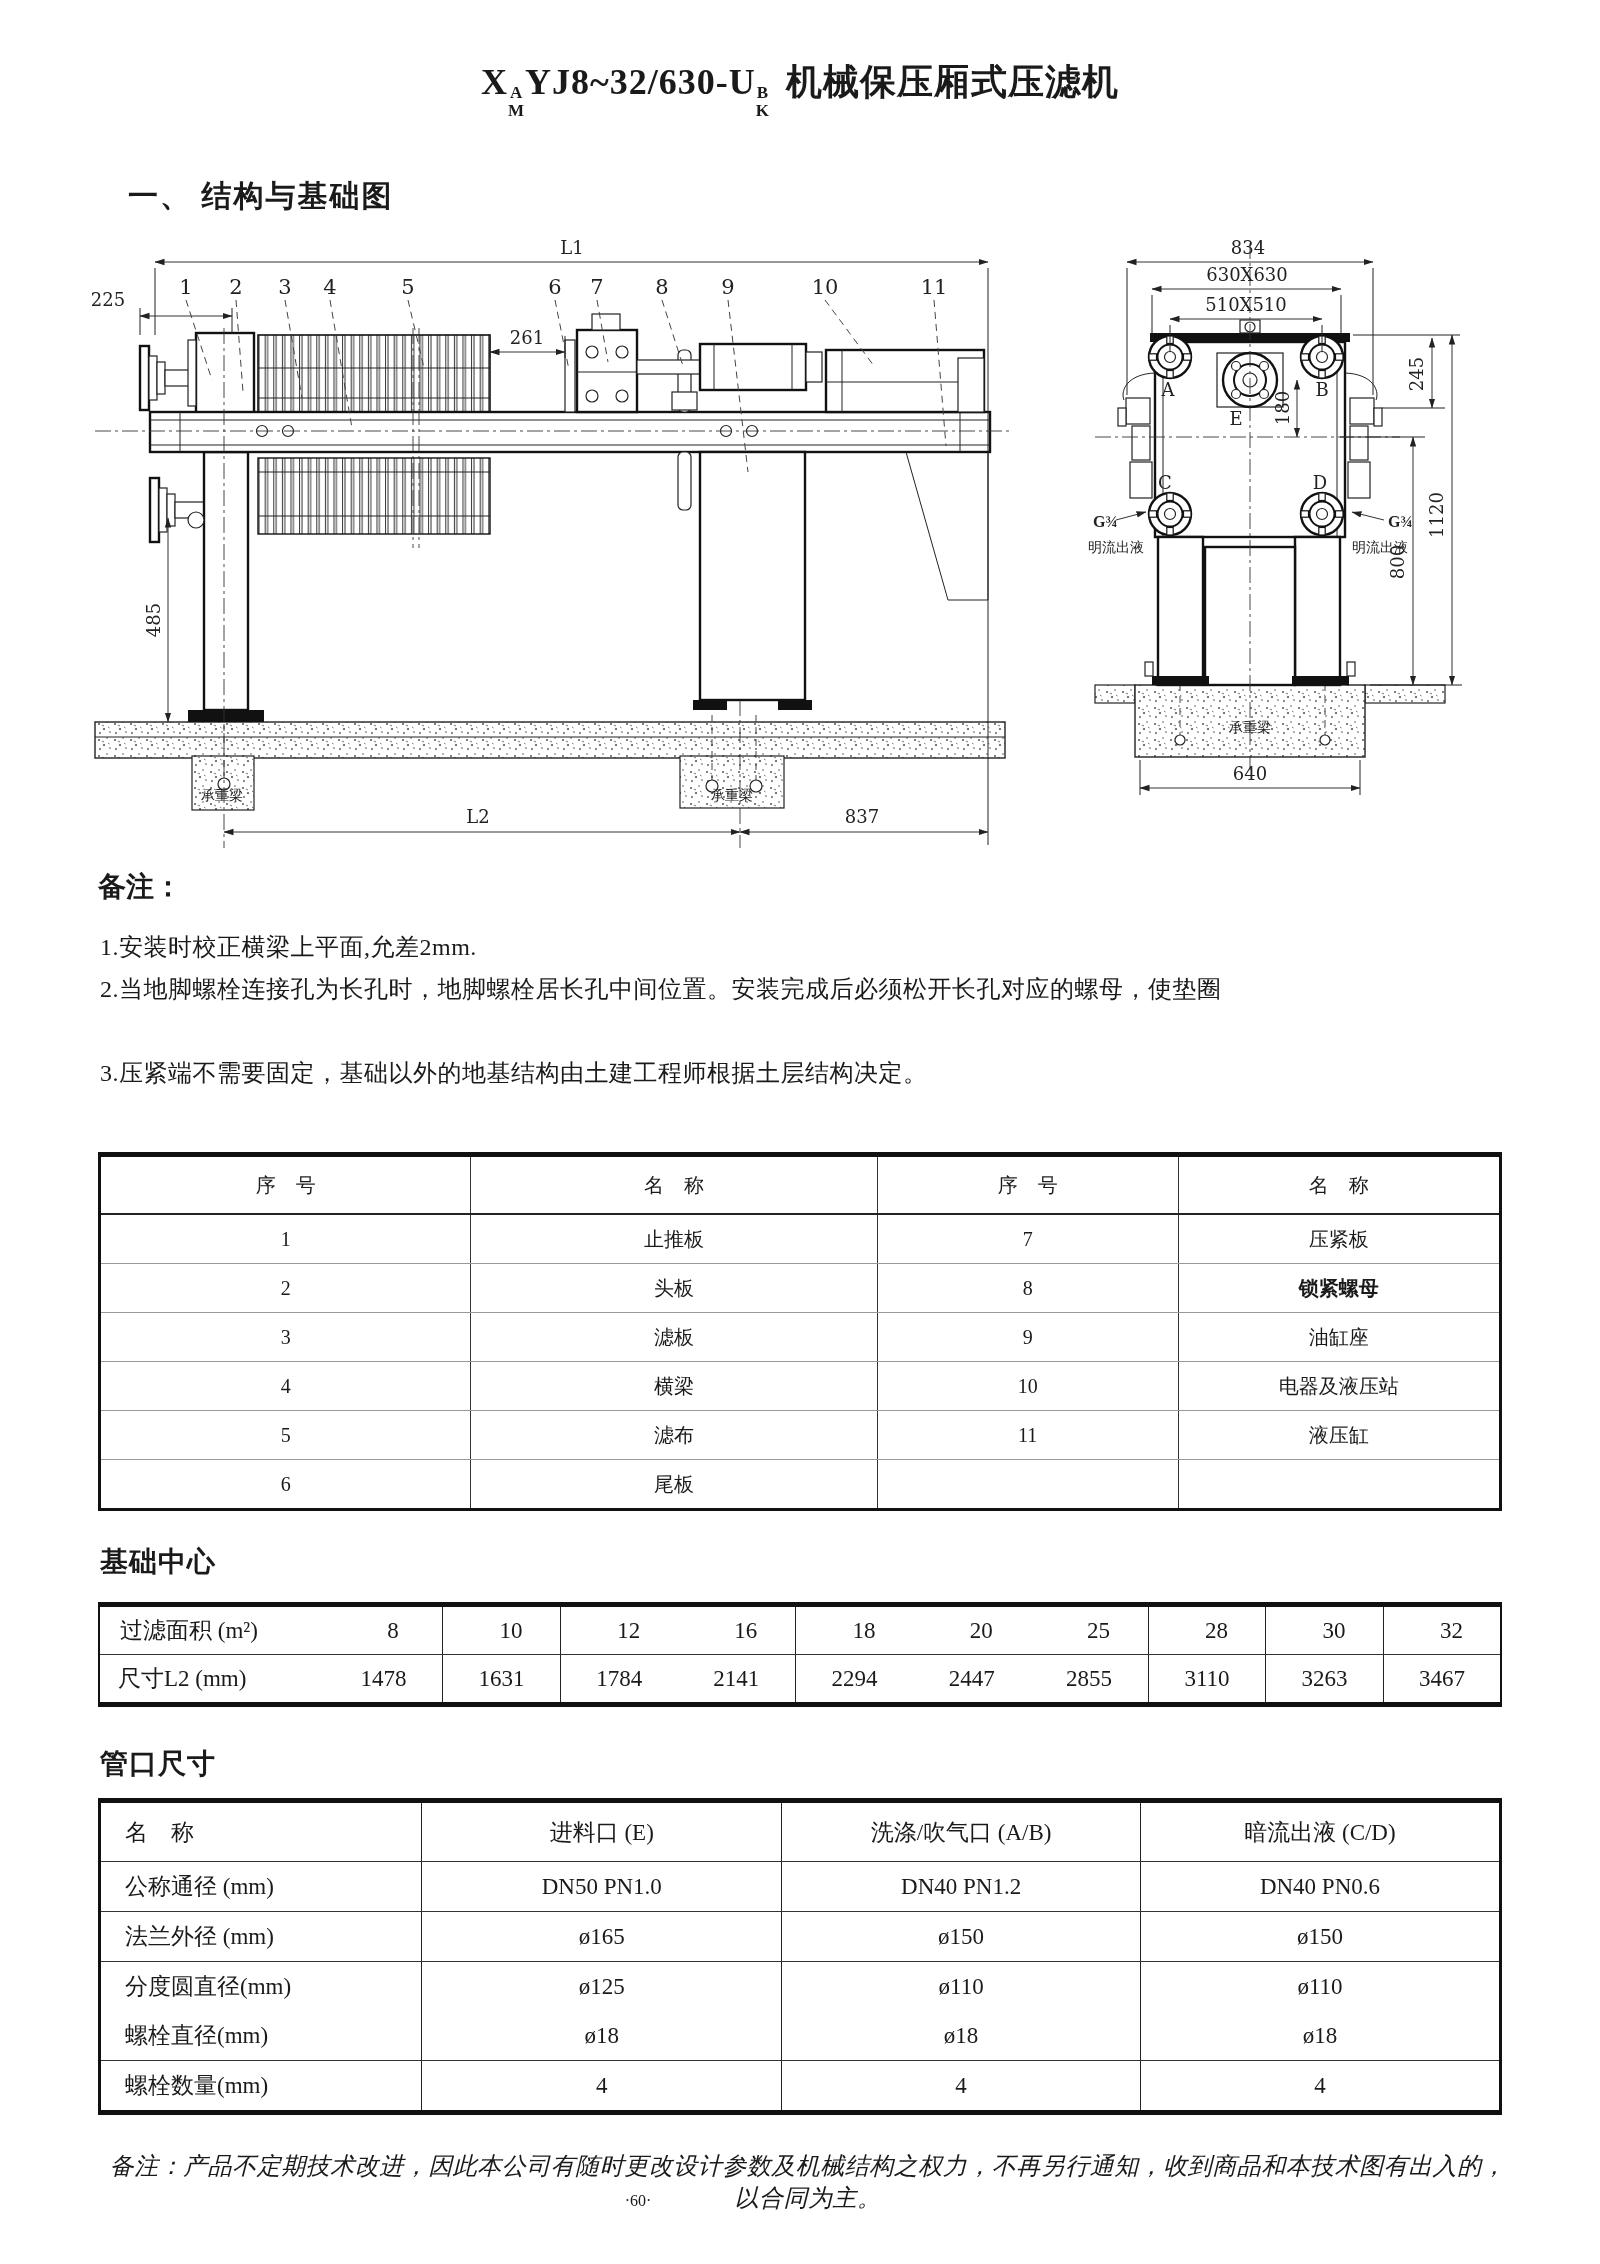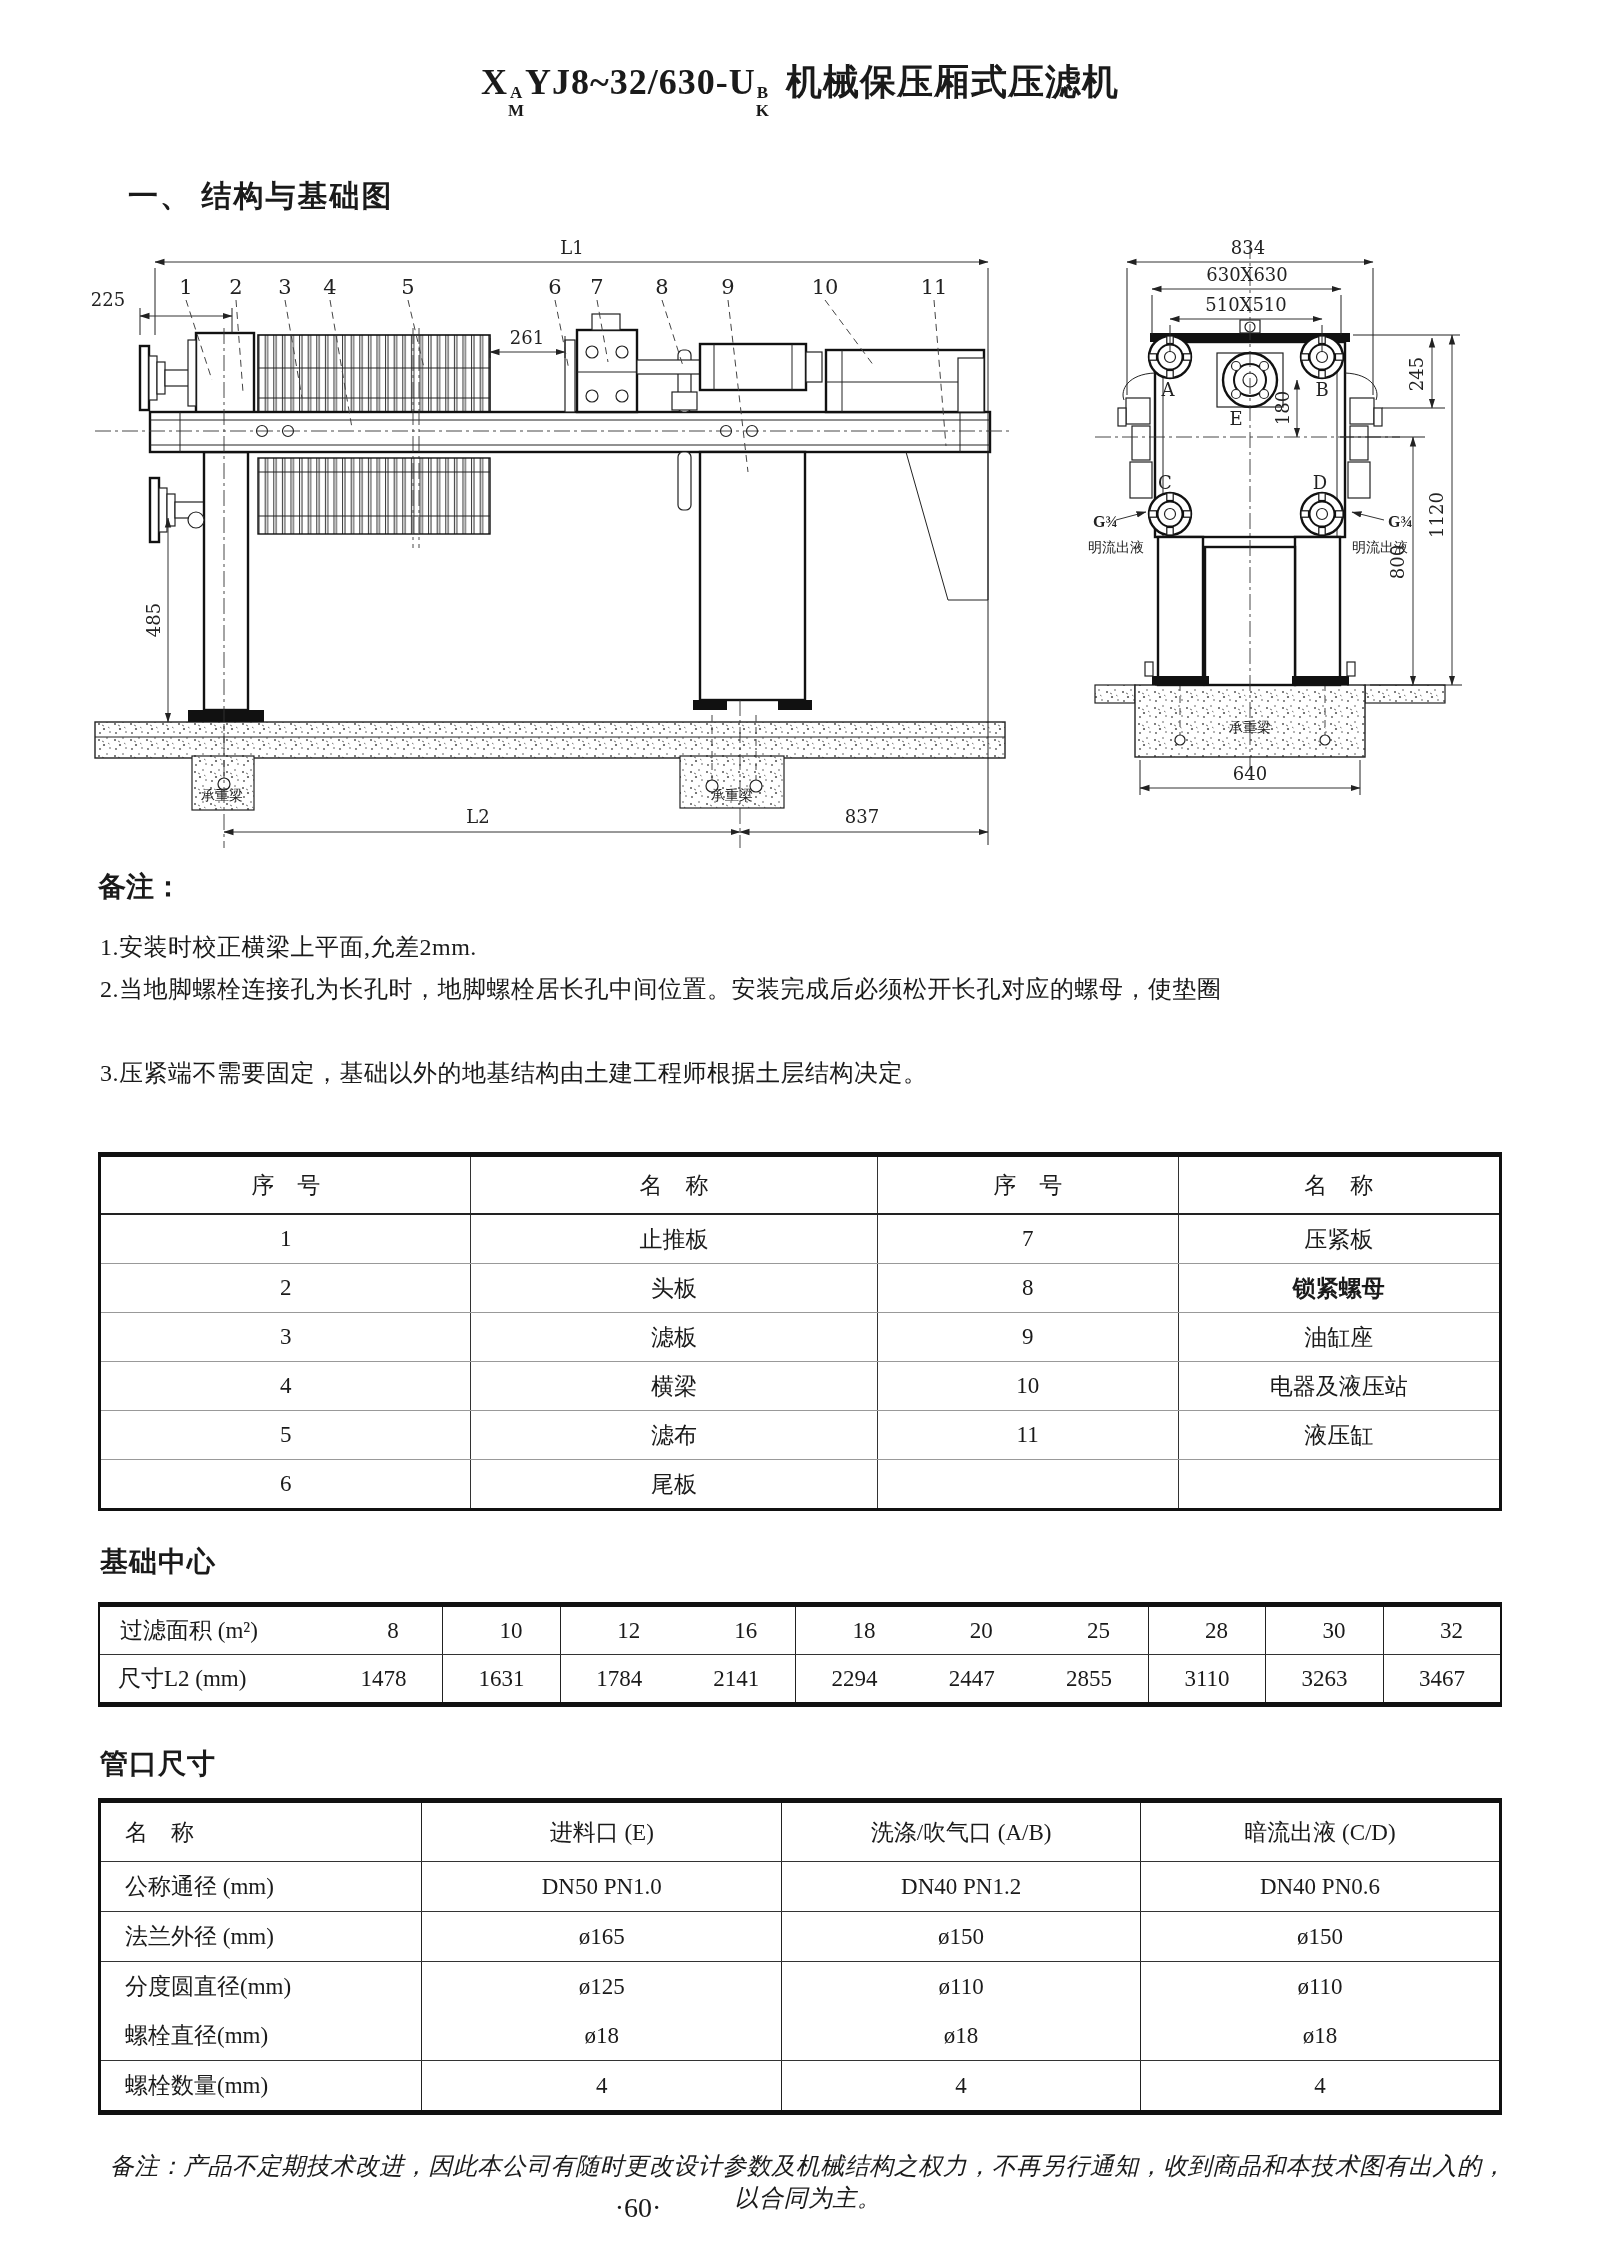--- a/index.html
+++ b/index.html
@@ -23,21 +23,21 @@
   svg text{fill:#222;}
   svg .d{font:18px "DejaVu Serif",serif;}
   svg .pn{font:21px "DejaVu Serif",serif;}
   svg .cn{font:14px "Liberation Serif",serif;}
   svg .cng{font:bold 16px "Liberation Serif",serif;}
   .notes-title{position:absolute;top:868px;left:98px;font-size:28px;font-weight:bold;}
   .note-line{position:absolute;left:100px;width:1420px;font-size:24px;letter-spacing:.5px;}
   .nl1{top:931px;} .nl2{top:973px;} .nl3{top:1015px;padding-left:28px;} .nl4{top:1057px;}
   table{border-collapse:collapse;table-layout:fixed;font-family:"Liberation Serif","DejaVu Serif",serif;}
   .parts-table{position:absolute;top:1152px;left:98px;width:1404px;
-               border:3px solid #111;border-top-width:5px;font-size:23px;}
+               border:3px solid #111;border-top-width:5px;font-size:20px;}
   .parts-table th{height:54px;font-weight:normal;border-bottom:2px solid #222;}
   .parts-table td{height:46px;text-align:center;border-bottom:1px solid #999;}
   .parts-table th{text-align:center;}
   .parts-table .vr{border-right:1.3px solid #333;}
   .parts-table tr:last-child td{border-bottom:none;}
   .bold-cell{font-weight:bold;}
   .sub-heading{position:absolute;left:100px;font-size:28px;font-weight:bold;letter-spacing:1px;}
   .h-found{top:1543px;} .h-pipe{top:1745px;}
   .found-table{position:absolute;top:1602px;left:98px;width:1404px;
                border:2px solid #111;border-top-width:5px;border-bottom-width:5px;font-size:23px;}
@@ -49,21 +49,21 @@
   .pipe-table{position:absolute;top:1798px;left:98px;width:1404px;
               border:3px solid #111;border-top-width:5px;border-bottom-width:5px;font-size:23px;}
   .pipe-table th{height:56px;font-weight:normal;text-align:center;border-right:1.4px solid #222;border-bottom:1.2px solid #333;}
   .pipe-table td{height:47px;text-align:center;border-right:1.4px solid #222;border-bottom:1.2px solid #333;}
   .pipe-table th:last-child,.pipe-table td:last-child{border-right:none;}
   .pipe-table td.lbl,.pipe-table th.lbl{text-align:left;padding-left:24px;}
   .pipe-table tr.no-bottom td{border-bottom:none;}
   .pipe-table tr:last-child td{border-bottom:none;}
   .footer-note{position:absolute;top:2150px;left:98px;width:1420px;font-size:24px;
                font-style:italic;letter-spacing:.5px;text-align:center;}
-  .page-number{position:absolute;top:2192px;left:0;width:1276px;text-align:center;font-size:28px;}
+  .page-number{position:absolute;top:2192px;left:0;width:1276px;text-align:center;font-size:16px;}
 </style>
 </head>
 <body>
 
 <div class="page">
 
   <div class="title">
     <span>X</span><span class="stk">
         <i>A</i>
         <i>M</i>

